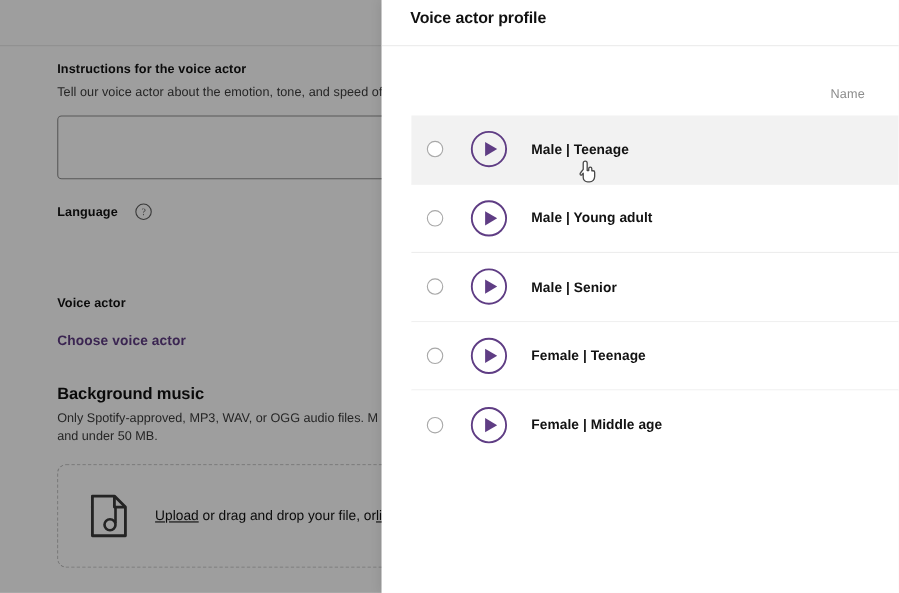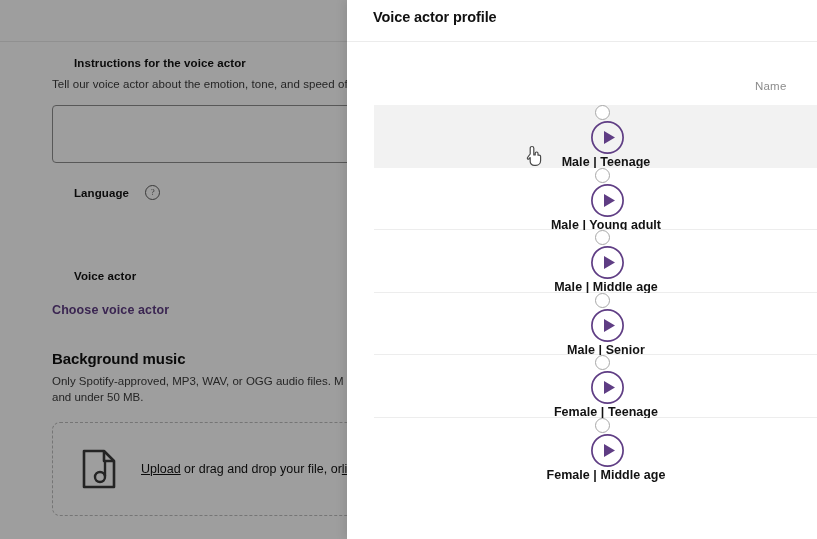--- a/index.html
+++ b/index.html
@@ -44,21 +44,20 @@
     font-size: 19px;
     font-weight: bold;
     letter-spacing: -0.2px;
     color: #111111;
   }
   .lbl-strong {
     font-size: 11.5px;
     font-weight: bold;
     color: #121212;
     letter-spacing: 0.1px;
-    margin-left: 22px;
   }
   .lbl-sub {
     font-size: 11.5px;
     color: #3c3c3c;
     letter-spacing: 0.05px;
     line-height: 17px;
   }
   #instr-title { position: absolute; left: 52px; top: 57px; }
   #instr-desc  { position: absolute; left: 52px; top: 76px; width: 420px; white-space: nowrap; }
   #instr-box {
@@ -188,21 +187,20 @@
     width: 443px;
   }
   .vrow {
     position: relative;
     height: 62.5px;
     display: flex;
     align-items: center;
     border-bottom: 1px solid #ededed;
     box-sizing: border-box;
     background: #ffffff;
-    flex-direction: column;
   }
   .vrow.hovered {
     background: #f2f2f2;
     border-bottom-color: #f2f2f2;
   }
   .vrow:last-child { border-bottom: none; }
   .radio {
     width: 13px; height: 13px;
     border: 1.3px solid #a8a8a8;
     border-radius: 50%;
@@ -295,28 +293,20 @@
               <path d="M14 11 L25 17.5 L14 24 Z" fill="#5f3d84"></path>
             </svg></span>
           <span class="vname">Male | Young adult</span>
         </div>
         <div class="vrow">
           <span class="radio"></span>
           <span class="play-btn"><svg width="35" height="35" viewBox="0 0 35 35">
               <circle cx="17.5" cy="17.5" r="15.6" fill="none" stroke="#5f3d84" stroke-width="1.7"></circle>
               <path d="M14 11 L25 17.5 L14 24 Z" fill="#5f3d84"></path>
             </svg></span>
-          <span class="vname">Male | Middle age</span>
-        </div>
-        <div class="vrow">
-          <span class="radio"></span>
-          <span class="play-btn"><svg width="35" height="35" viewBox="0 0 35 35">
-              <circle cx="17.5" cy="17.5" r="15.6" fill="none" stroke="#5f3d84" stroke-width="1.7"></circle>
-              <path d="M14 11 L25 17.5 L14 24 Z" fill="#5f3d84"></path>
-            </svg></span>
           <span class="vname">Male | Senior</span>
         </div>
         <div class="vrow">
           <span class="radio"></span>
           <span class="play-btn"><svg width="35" height="35" viewBox="0 0 35 35">
               <circle cx="17.5" cy="17.5" r="15.6" fill="none" stroke="#5f3d84" stroke-width="1.7"></circle>
               <path d="M14 11 L25 17.5 L14 24 Z" fill="#5f3d84"></path>
             </svg></span>
           <span class="vname">Female | Teenage</span>
         </div>

